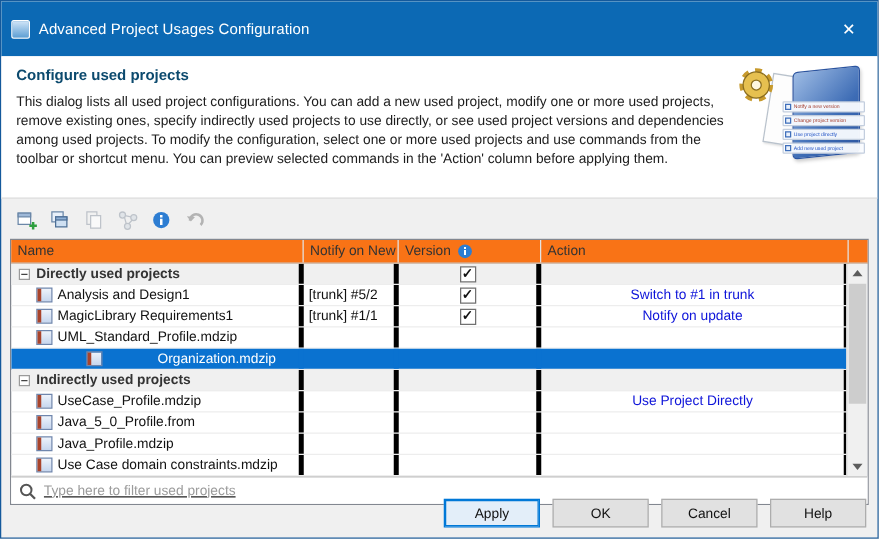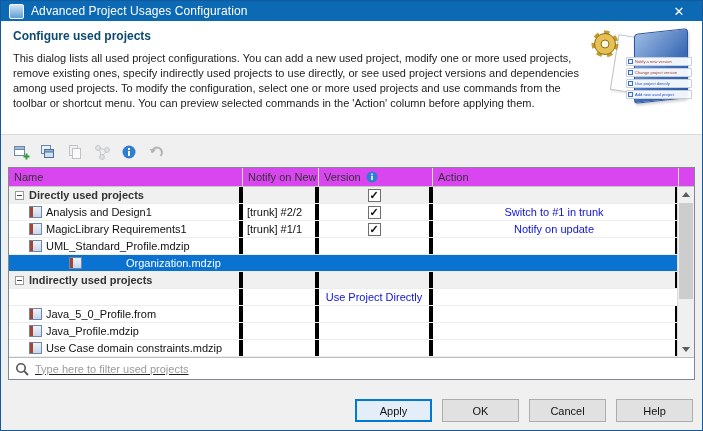--- a/index.html
+++ b/index.html
@@ -3,21 +3,21 @@
 <meta charset="utf-8">
 <style>
   * { box-sizing: border-box; margin: 0; padding: 0; }
   html,body { background:#8d9ba6; }
   body { font-family: "Liberation Sans", sans-serif; }
 
   .dialog{ width:703px; height:431px; background:#f0f0f0; border:1px solid #14599c;
            position:relative; overflow:hidden; }
 
   
-  .titlebar{ height:20px; background:#0c69b4; display:flex; align-items:center; color:#fff; }
+  .titlebar{ height:44px; background:#0c69b4; display:flex; align-items:center; color:#fff; }
   .app-icon{ width:15px; height:15px; margin:0 7px 0 8px; border:1px solid #fff;
              background:linear-gradient(#cfe4f7,#5e9fd4); border-radius:2px; flex:none; }
   .titlebar .ttext{ font-size:12px; letter-spacing:.1px; }
   .close-btn{ margin-left:auto; width:46px; height:28px; display:flex; align-items:center;
               justify-content:center; font-size:13px; cursor:pointer; }
 
   
   .header{ background:#fff; border-bottom:1px solid #d9d9d9; height:114px;
            padding:8px 12px; position:relative; }
   .header .htitle{ font-size:12px; font-weight:bold; color:#0c4a6e; margin-bottom:8px; }
@@ -44,21 +44,21 @@
 
   
   .toolbar{ display:flex; align-items:center; gap:7px; padding:7px 10px 5px; }
   .tbtn{ width:20px; height:20px; display:flex; align-items:center; justify-content:center;
          cursor:pointer; border:1px solid transparent; }
   .tbtn.disabled{ opacity:.9; cursor:default; }
 
   
   .table{ margin:0 7px; background:#fff; border:1px solid #828790; }
   .thead{ display:grid; grid-template-columns:234px 76px 114px 246px 17px; height:19px;
-          border-bottom:1px solid #c8c8c8; font-size:11px; color:#333; background:#d946ef; }
+          border-bottom:1px solid #c8c8c8; font-size:11px; color:#333; background:#f97316; }
   .thead .hcell{ padding:0 5px; border-right:1px solid #e3e3e3; display:flex;
                  align-items:center; gap:5px; white-space:nowrap; overflow:hidden; }
   .thead .hcell:last-child{ border-right:none; }
 
   .tbody{ position:relative; height:170px; padding-right:17px; overflow:hidden; }
   .trow{ display:grid; grid-template-columns:234px 76px 114px 246px; height:17px;
          font-size:11px; color:#111; border-bottom:1px solid #ededed; cursor:default; }
   .trow .cell{ border-right:4px solid #000000; display:flex; align-items:center;
                padding:0 4px; white-space:nowrap; overflow:hidden; }
   .trow .cell.c-notify{ justify-content:center; }
@@ -231,21 +231,21 @@
           </div>
         <div class="cell c-action"></div>
       </div>
 
       <div class="trow">
         <div class="cell">
             <span class="indent"></span>
             <span class="picon"></span>
             <span>Analysis and Design1</span>
           </div>
-        <div class="cell">[trunk] #2/2</div>
+        <div class="cell">[trunk] #5/2</div>
         <div class="cell c-notify">
             <span class="cb checked"></span>
           </div>
         <div class="cell c-action">
             <span class="link">Switch to #1 in trunk</span>
           </div>
       </div>
 
       <div class="trow">
         <div class="cell">
@@ -288,20 +288,25 @@
         <div class="cell">
             <span class="exp"></span>
             <span>Indirectly used projects</span>
           </div>
         <div class="cell"></div>
           <div class="cell c-notify"></div>
           <div class="cell c-action"></div>
       </div>
 
       <div class="trow">
+        <div class="cell">
+            <span class="indent"></span>
+            <span class="picon"></span>
+            <span>UseCase_Profile.mdzip</span>
+          </div>
         <div class="cell"></div>
           <div class="cell c-notify"></div>
         <div class="cell c-action">
             <span class="link">Use Project Directly</span>
           </div>
       </div>
 
       <div class="trow">
         <div class="cell">
             <span class="indent"></span>

